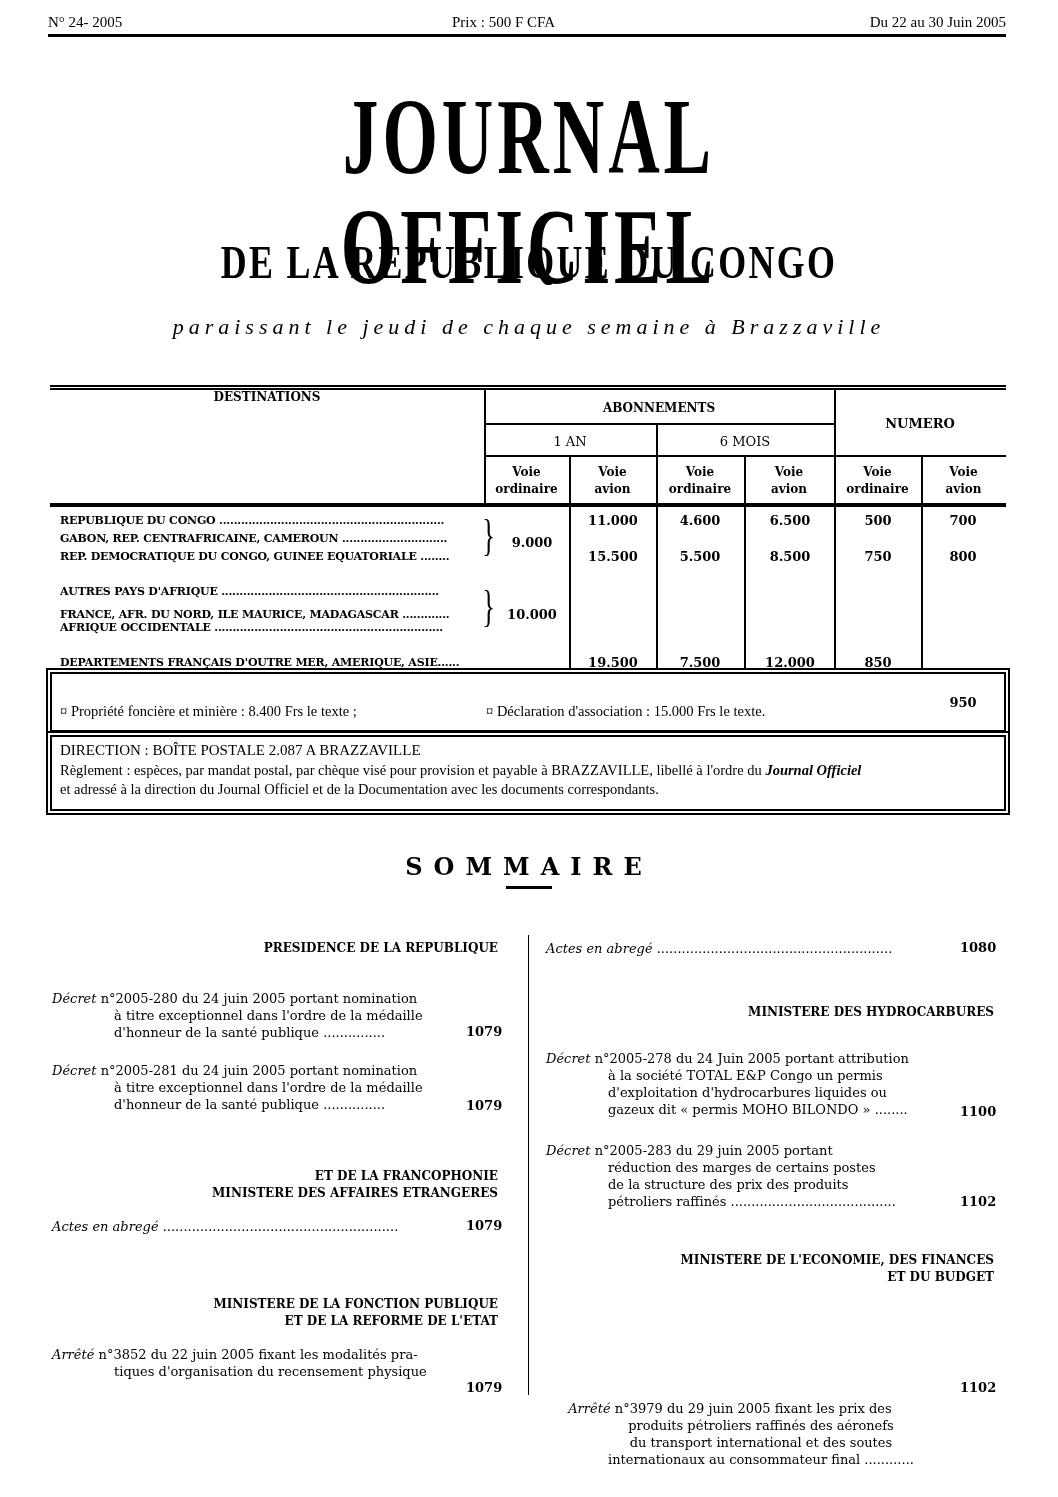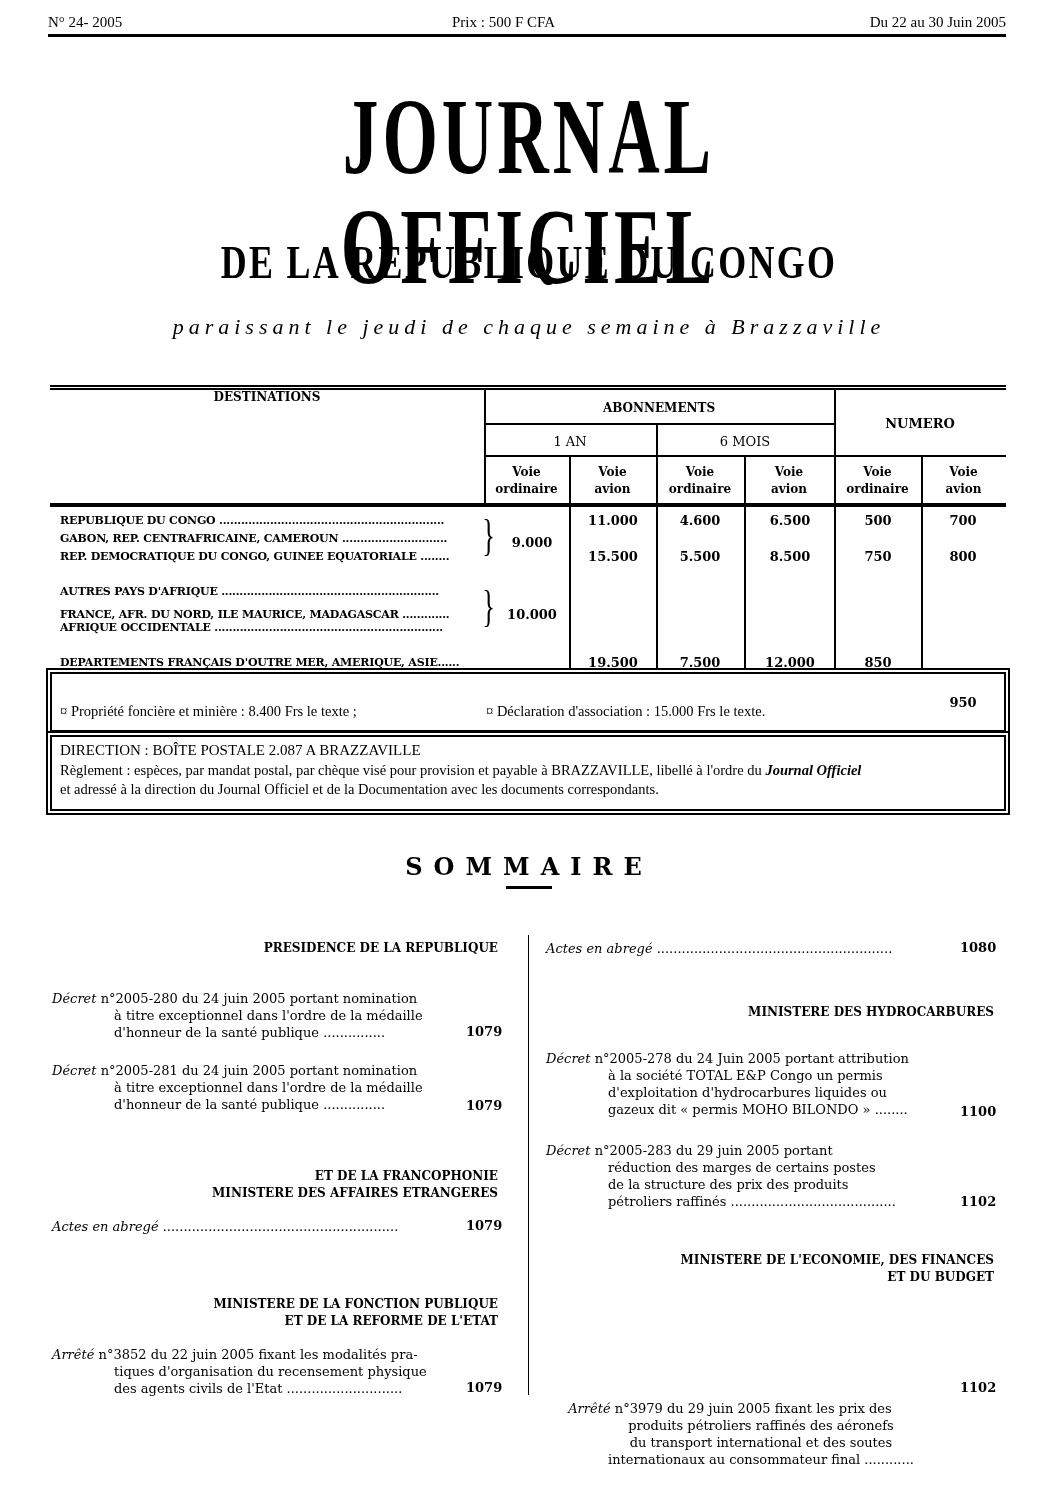--- a/index.html
+++ b/index.html
@@ -170,21 +170,20 @@
 </div>
 <div class="page" style="left:466px; top:1218px;">1079</div>
 
 <div class="sec-head" style="left:50px; width:448px; top:1296px;">
   <div>MINISTERE DE LA FONCTION PUBLIQUE</div>
   <div>ET DE LA REFORME DE L'ETAT</div>
 </div>
 <div class="entry" style="left:52px; top:1346px;">
   <div class="line"><span class="lead">Arrêté</span> <span>n°3852 du 22 juin 2005 fixant les modalités pra-</span></div>
   <div class="line indent">tiques d'organisation du recensement physique</div>
-  <div class="line indent">des agents civils de l'Etat ............................</div>
 </div>
 <div class="page" style="left:466px; top:1380px;">1079</div>
 
 <div class="entry" style="left:546px; top:940px;">
   <div class="line"><span class="lead">Actes en abregé</span><span> .........................................................</span></div>
 </div>
 <div class="page" style="left:960px; top:940px;">1080</div>
 
 <div class="sec-head" style="left:546px; width:448px; top:1004px;">MINISTERE DES HYDROCARBURES</div>
 <div class="entry" style="left:546px; top:1050px;">

